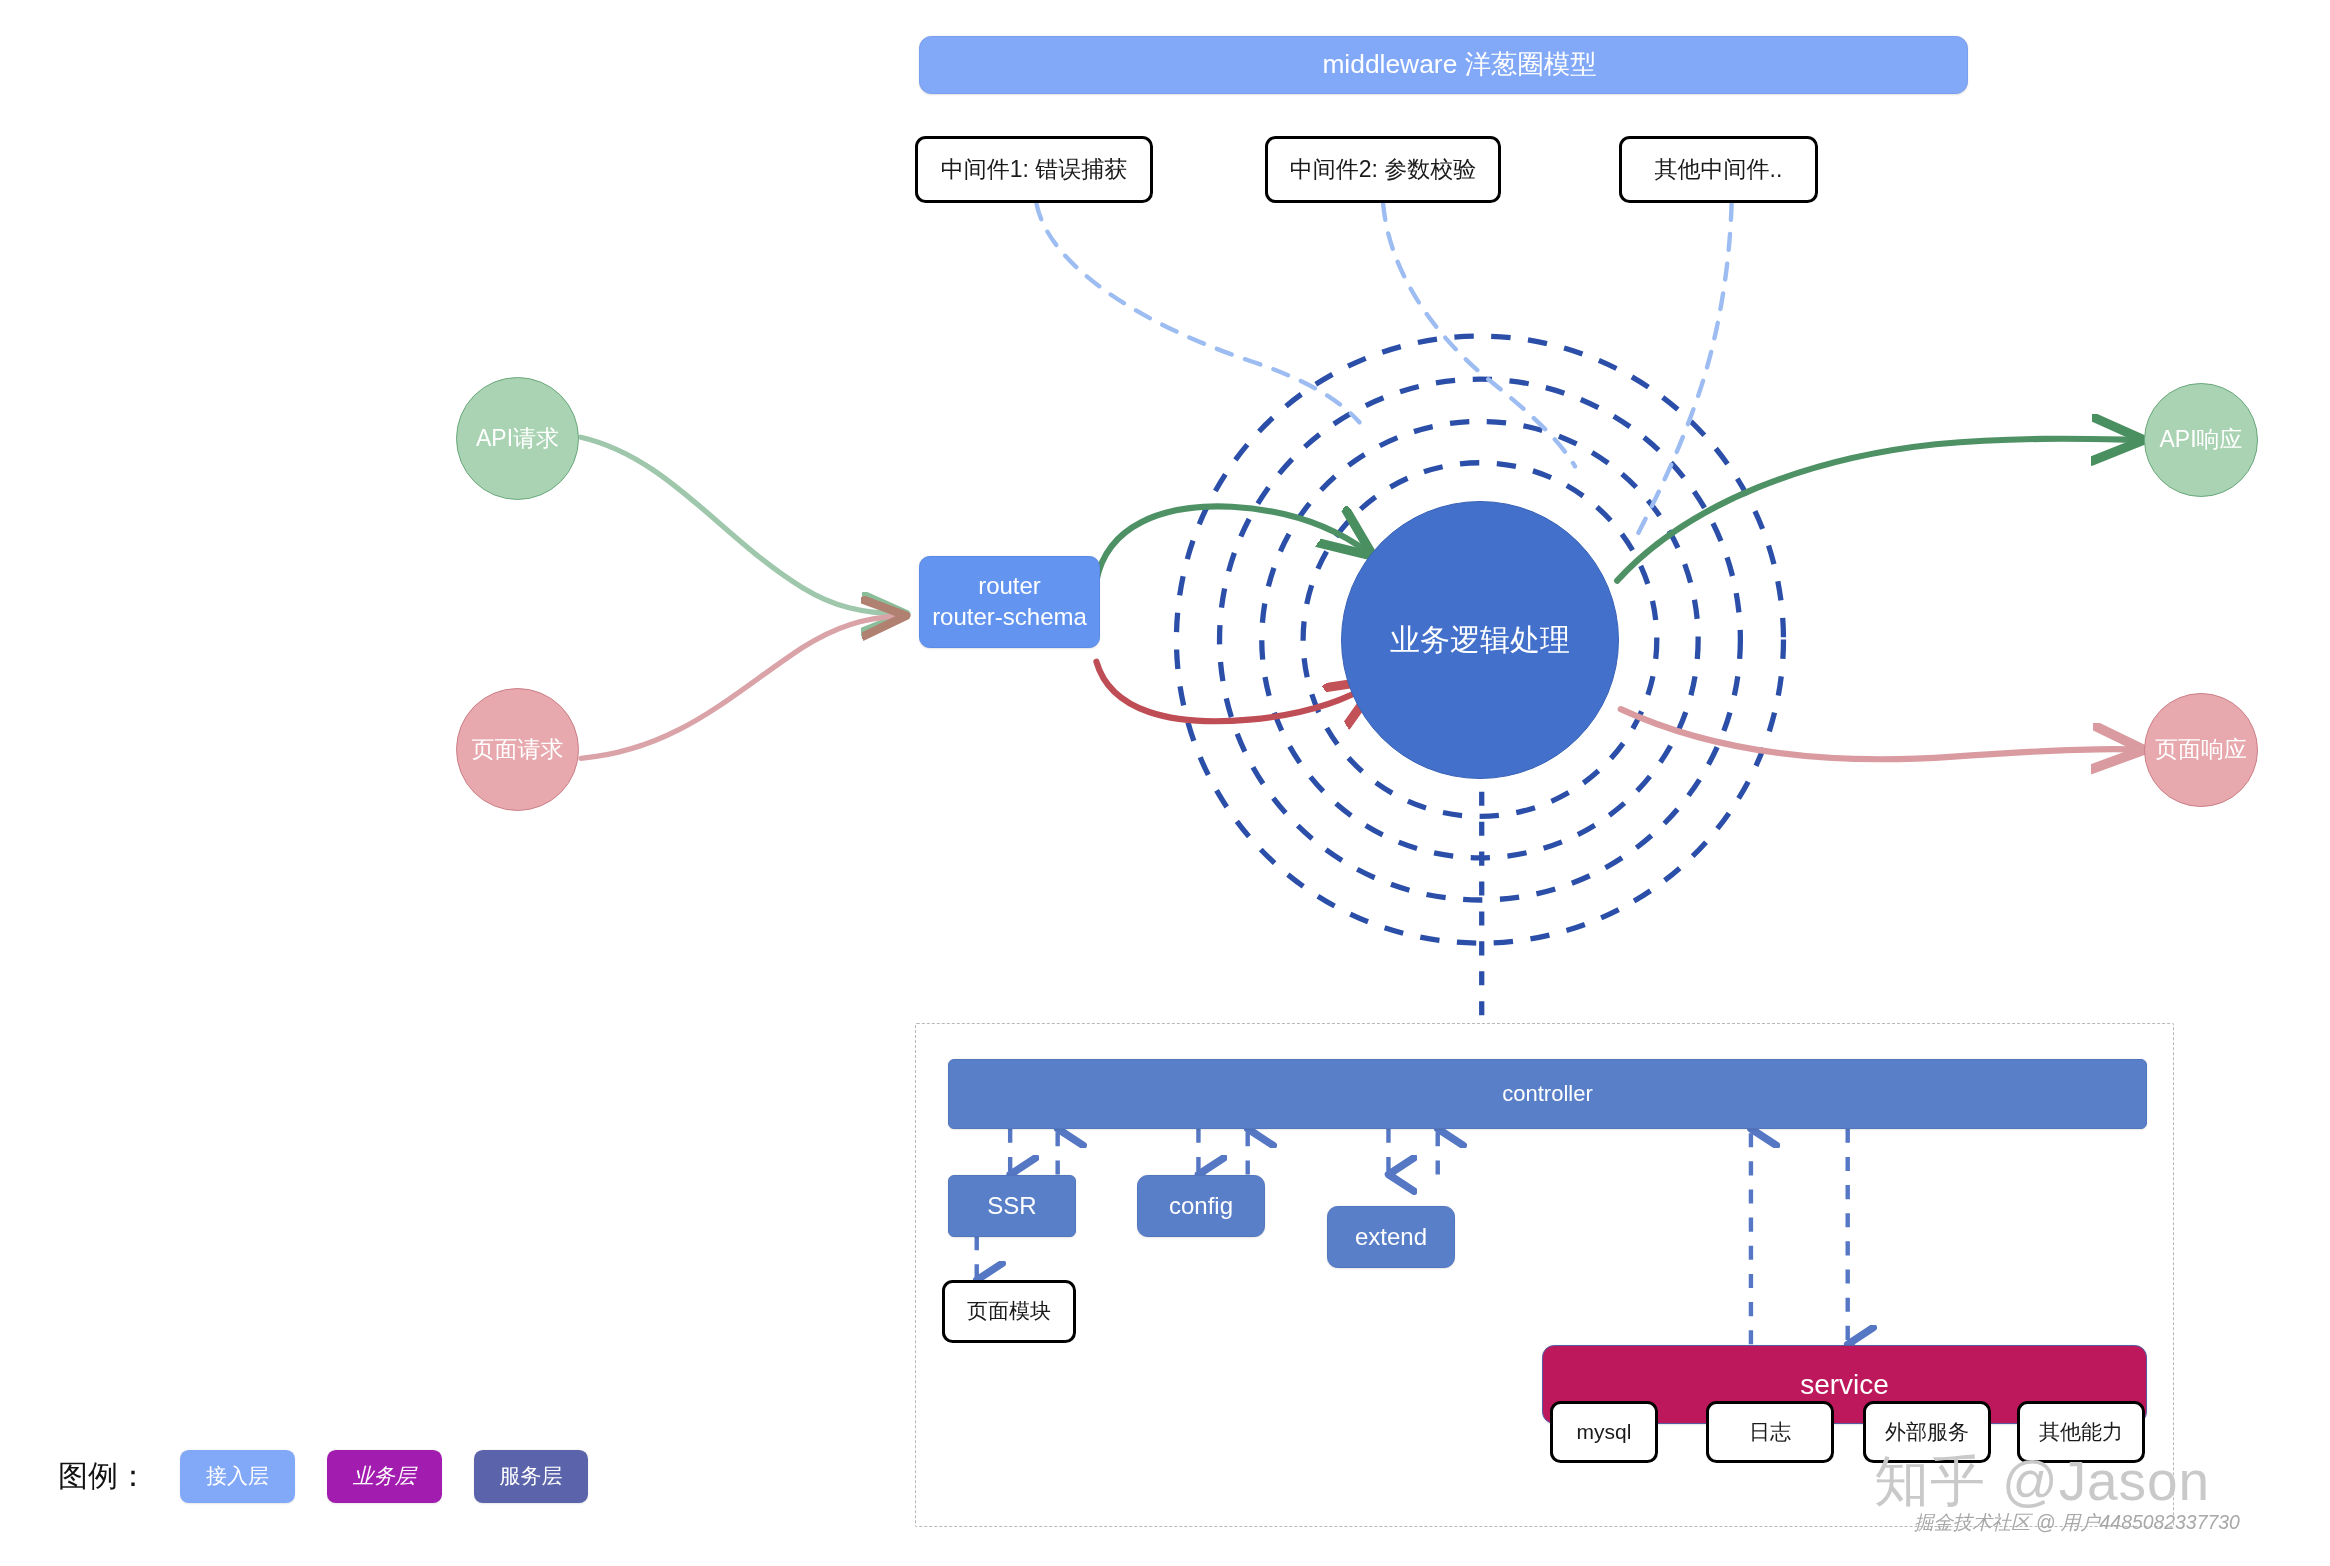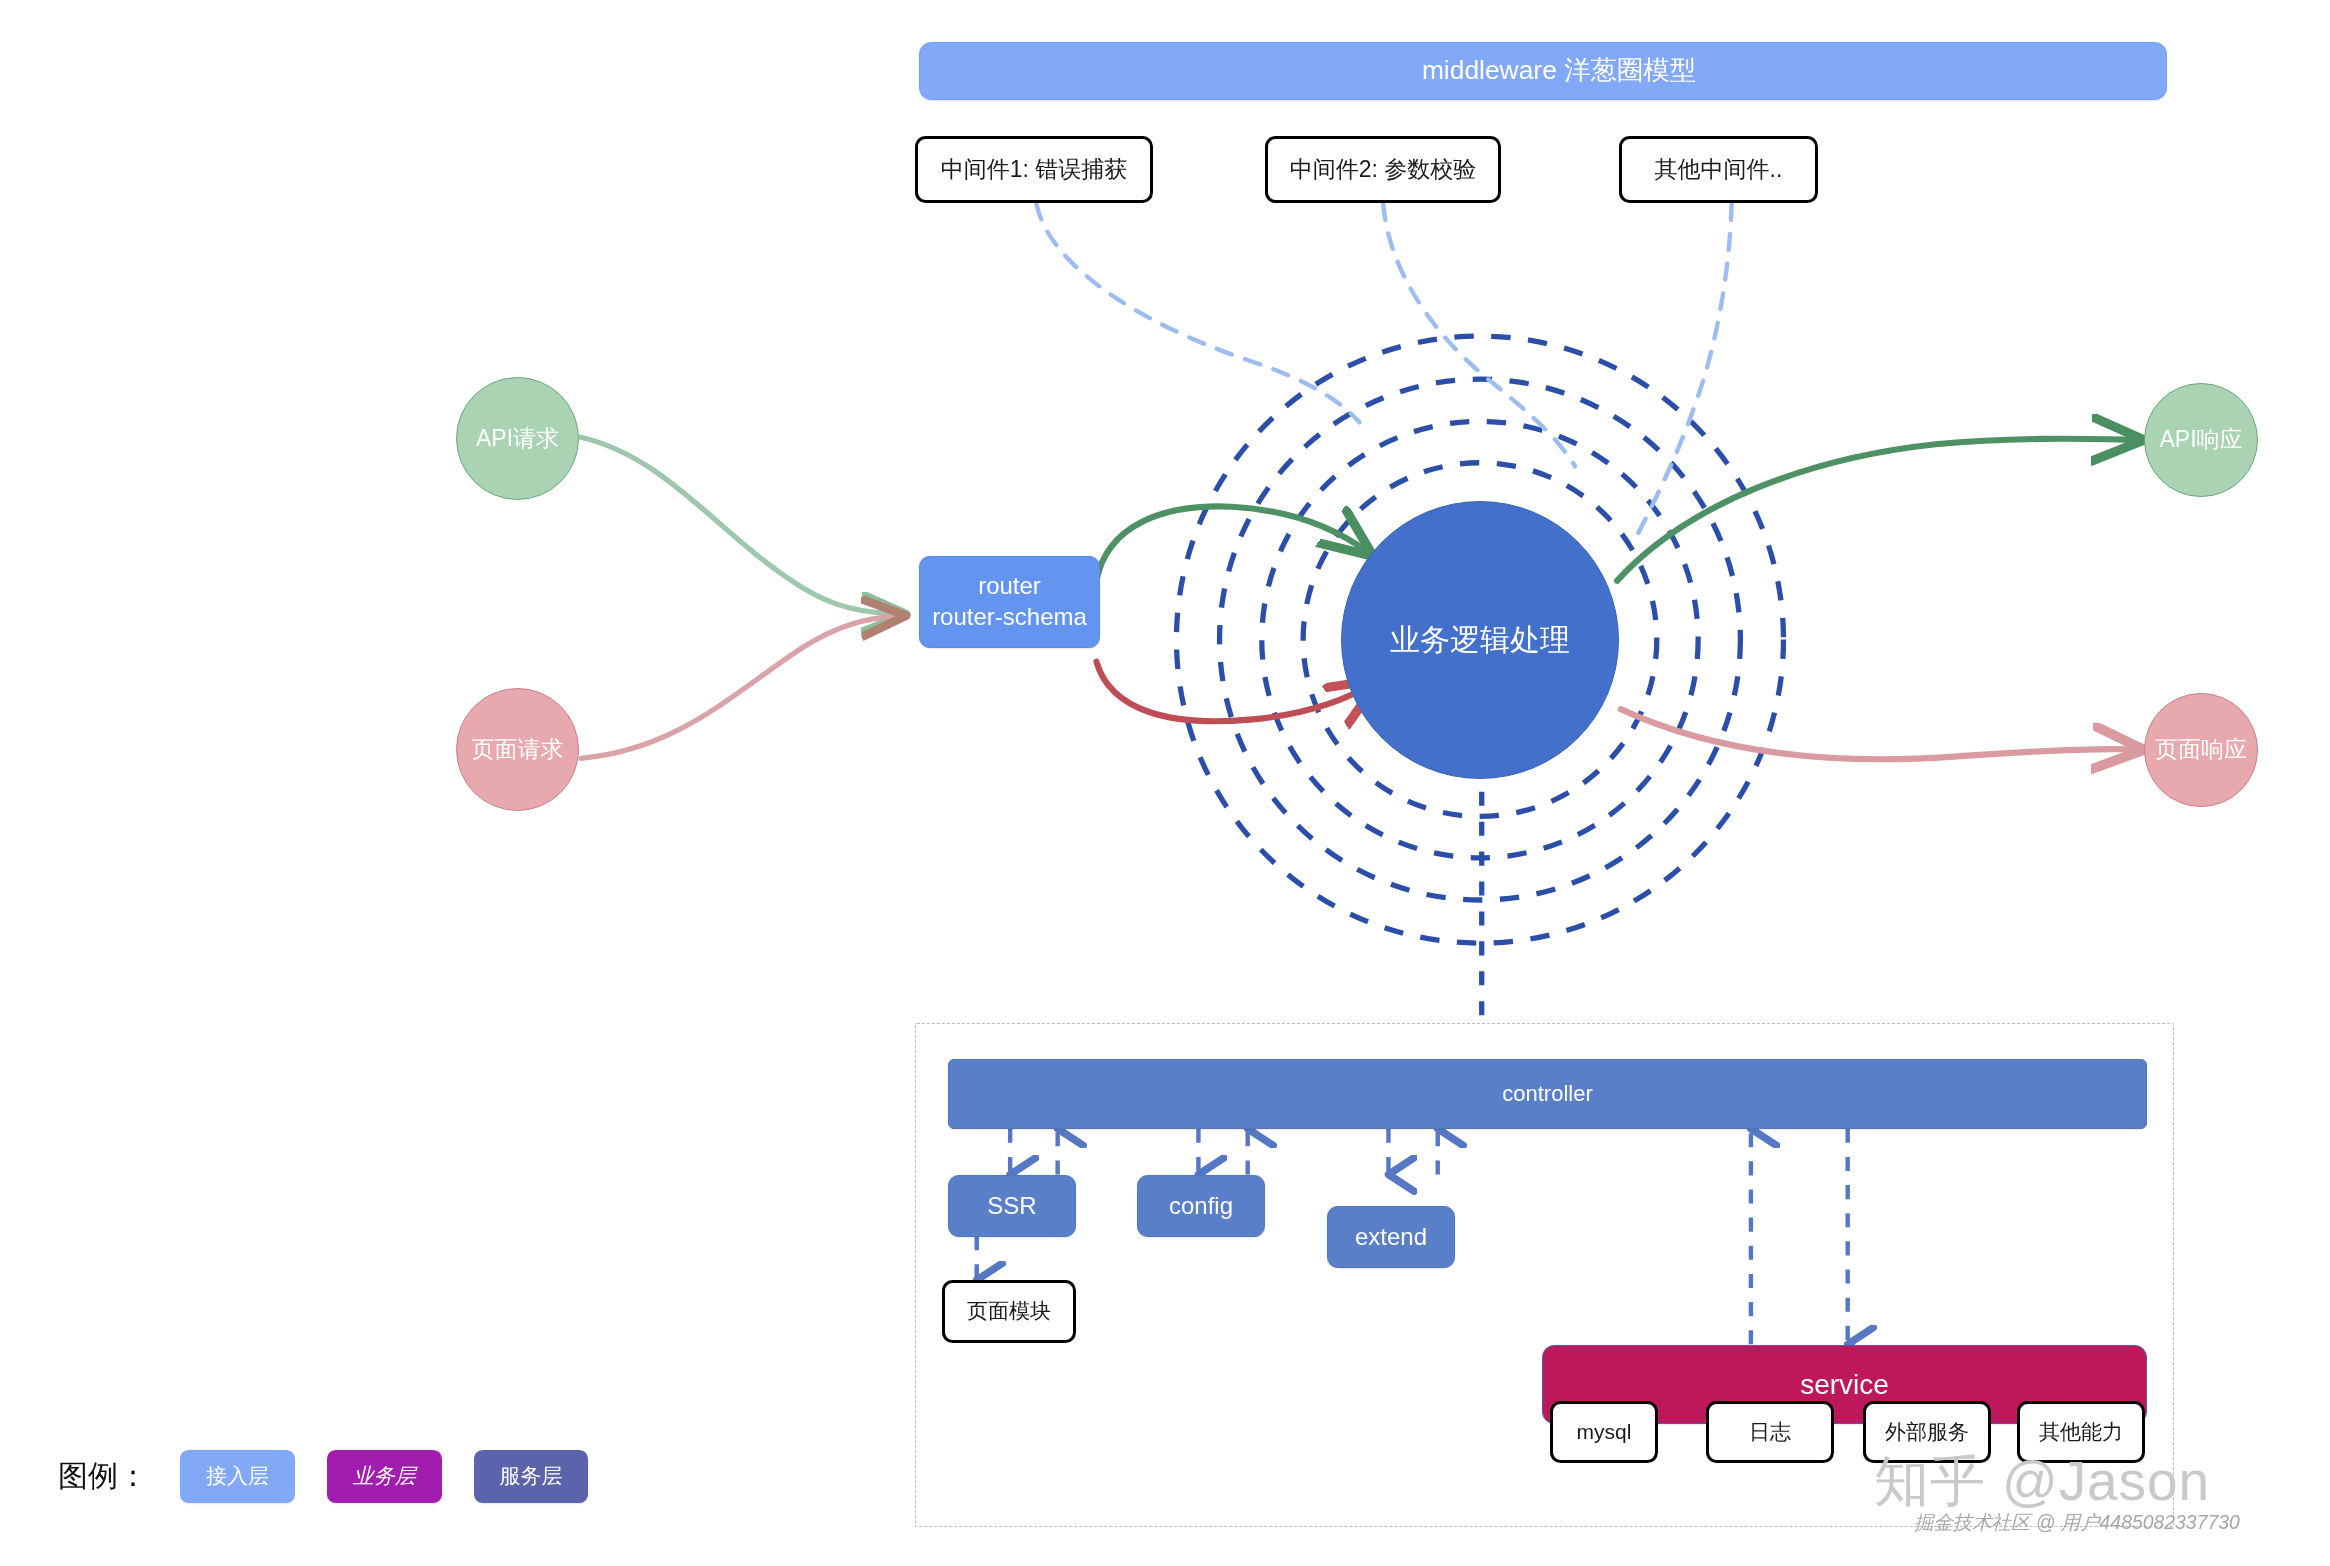--- a/index.html
+++ b/index.html
@@ -207,21 +207,21 @@
       <path d="M1578,1283 L1578,1335" marker-end="url(#ah-blue)"></path>
       <path d="M1634,1335 L1634,1283" marker-end="url(#ah-blue-up)"></path>
 
       <path d="M1110,1405 L1110,1455" marker-end="url(#ah-blue)"></path>
 
       <path d="M1990,1528 L1990,1283" marker-end="url(#ah-blue-up)"></path>
       <path d="M2100,1283 L2100,1528" marker-end="url(#ah-blue)"></path>
     </g>
   </svg>
 
-  <div class="node mw-bar" style="left:919px; top:42px; width:1248px; height:58px;padding-left:32px;">
+  <div class="node mw-bar" style="left:919px; top:36px; width:1049px; height:58px;padding-left:32px;">
     <span>middleware 洋葱圈模型</span>
   </div>
 
   <div class="node box-black" style="left:915px; top:136px; width:238px; height:67px;">
     <span>中间件1: 错误捕获</span>
   </div>
 
   <div class="node box-black" style="left:1265px; top:136px; width:236px; height:67px;justify-content:center;">
     <span>中间件2: 参数校验</span>
   </div>
@@ -254,21 +254,21 @@
   <div class="node circ circ-red" style="left:2144px; top:693px; width:114px; height:114px;">
     <span>页面响应</span>
   </div>
 
   <div class="dashed-container" style="left:915px; top:1023px; width:1257px; height:502px;"></div>
 
   <div class="node box-biz" style="left:948px; top:1059px; width:1199px; height:70px;">
     <span>controller</span>
   </div>
 
-  <div class="node box-biz sm" style="left:948px; top:1175px; width:128px; height:62px;">
+  <div class="node box-biz sm" style="left:948px; top:1175px; width:128px; height:62px;border-radius:6px;">
     <span>SSR</span>
   </div>
 
   <div class="node box-biz sm" style="left:1137px; top:1175px; width:128px; height:62px;">
     <span>config</span>
   </div>
 
   <div class="node box-biz sm" style="left:1327px; top:1206px; width:128px; height:62px;">
     <span>extend</span>
   </div>

